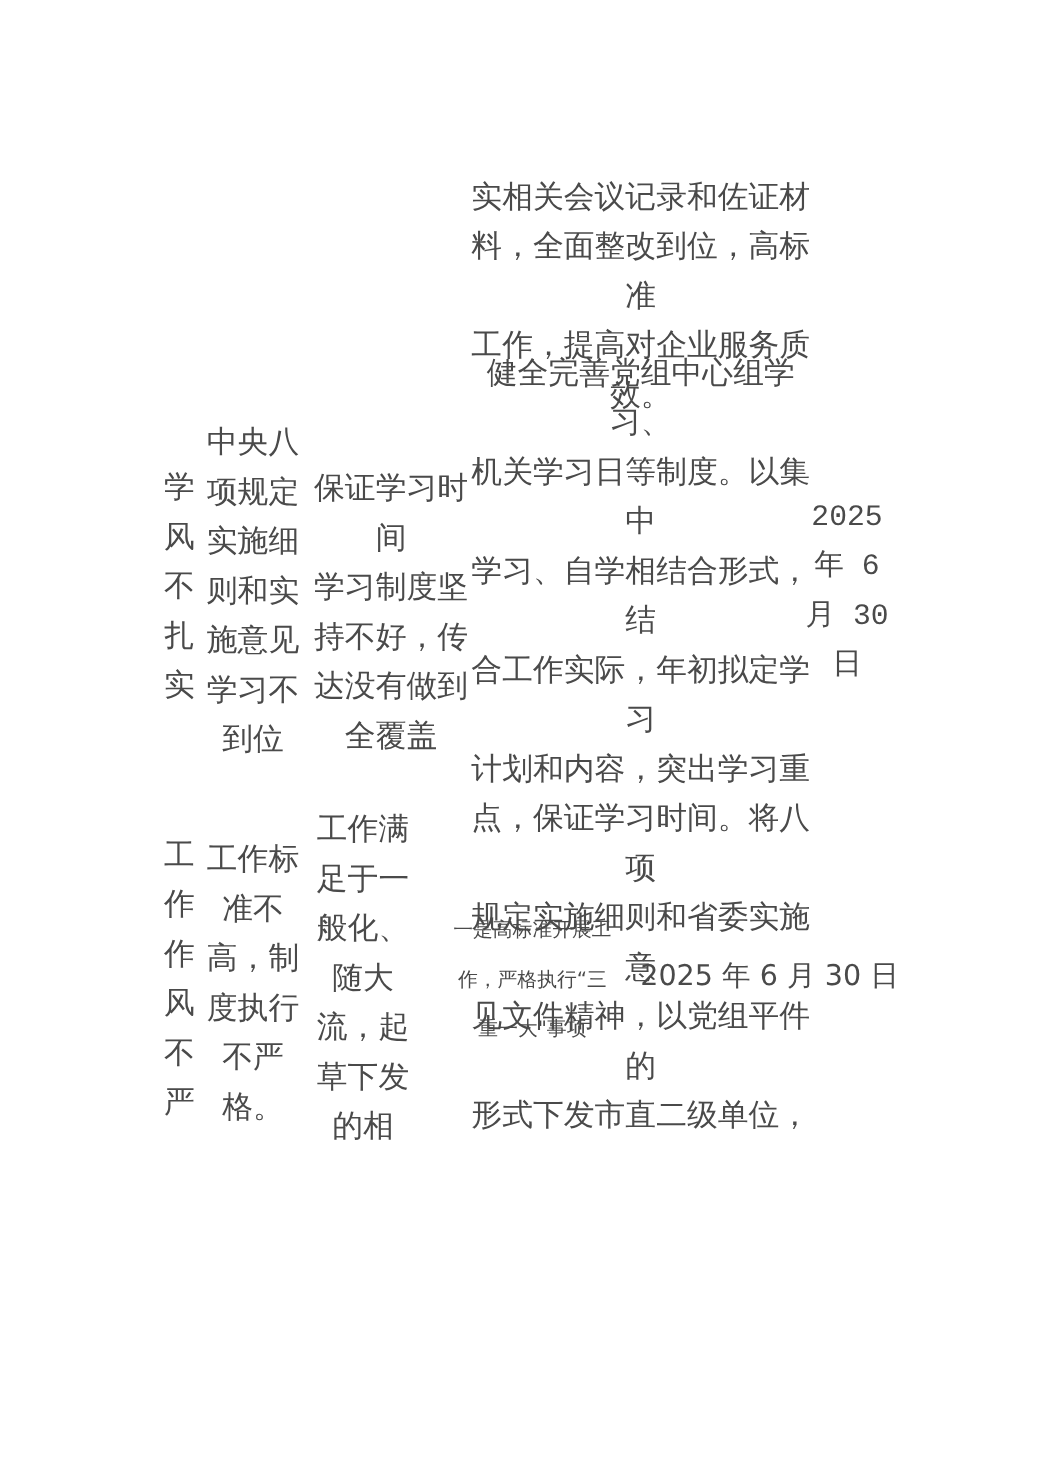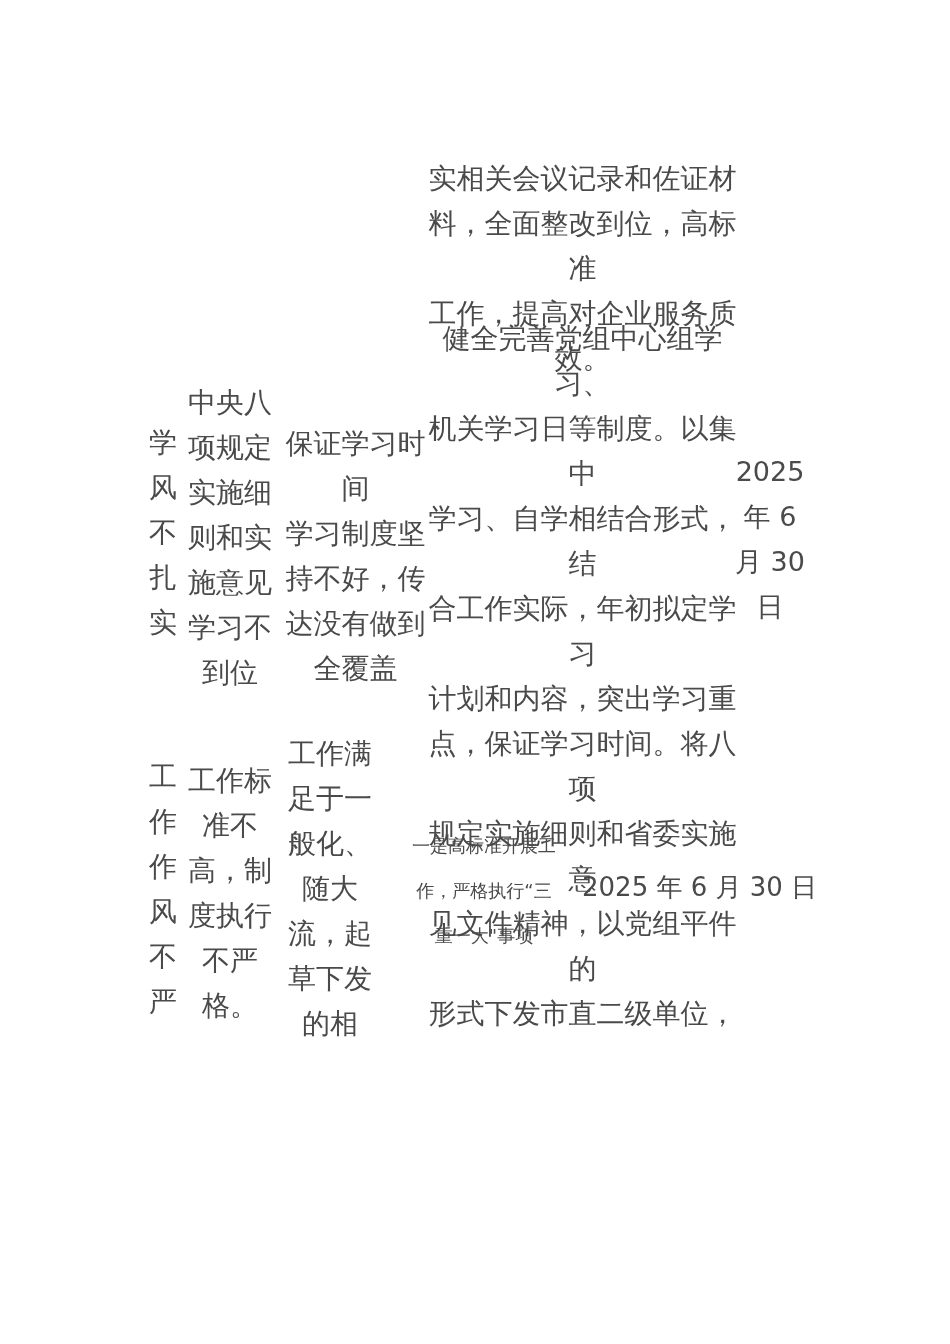--- a/index.html
+++ b/index.html
@@ -26,21 +26,21 @@
     margin-top: 40px;
   }
   
   .r0c4 { left: 425px; top: 116px; width: 315px; }
 
   
   .r1c1 { left: 140px; top: 380px; width: 46px;  }
   .r1c2 { left: 185px; top: 340px; width: 90px; font-family: Liberation Serif, serif;  }
   .r1c3 { left: 285px; top: 381px; width: 141px; }
   .r1c4 { left: 425px; top: 276px; width: 315px; }
-  .r1c5 { left: 730px; top: 409px; width: 80px; font-size: 27px; }
+  .r1c5 { left: 730px; top: 409px; width: 80px; font-size: 27px; font-family: Liberation Mono, monospace; }
 
   
   .r2c1 { left: 140px; top: 714px; width: 46px;  }
   .r2c2 { left: 185px; top: 718px; width: 90px;  }
   .r2c3 { left: 285px; top: 691px; width: 90px;  }
   .r2c4 { left: 380px; top: 783px; width: 208px; font-size: 18px; }
   .r2c5 { left: 582px; top: 825px; width: 240px; font-size: 26px; text-align: left; white-space: nowrap; }
 </style>
 </head>
 <body>

